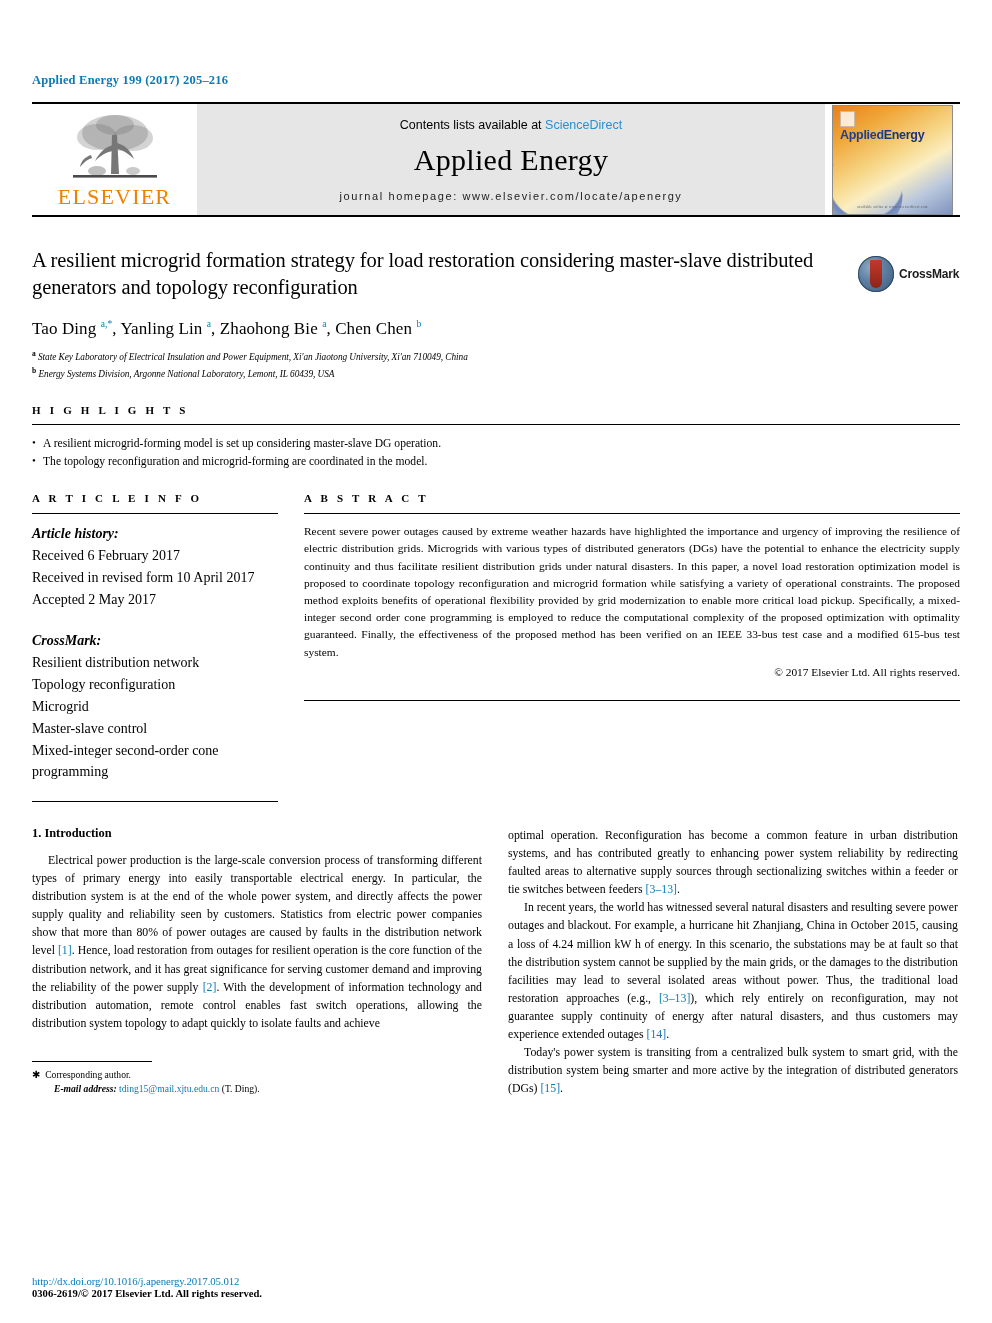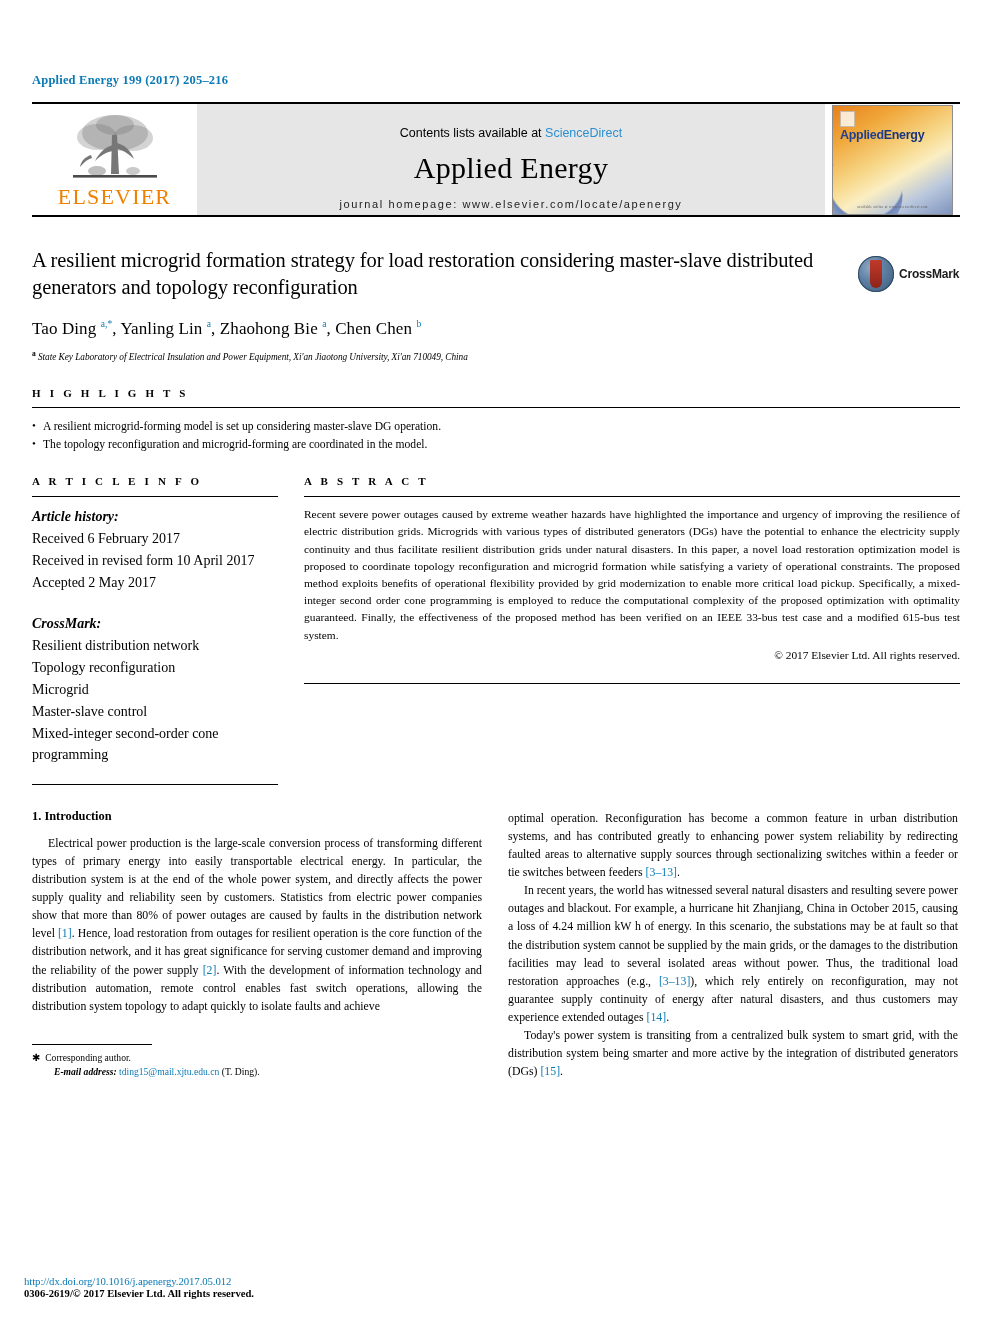--- a/index.html
+++ b/index.html
@@ -60,21 +60,21 @@
     line-height: 1;
     margin-top: 1px;
   }
 
   .masthead-center {
     flex: 1 1 auto;
     background: #e6e6e6;
     display: flex;
     flex-direction: column;
     align-items: center;
-    justify-content: flex-end;
+    justify-content: center;
     padding: 6px 0 5px;
   }
   .contents-line {
     font-family: "Liberation Sans", sans-serif;
     font-size: 12.5px;
     color: #000;
   }
   .contents-line .sd { color: #2a8fd0; }
   .journal-title {
     font-family: "Liberation Serif", serif;
@@ -284,21 +284,21 @@
     padding-left: 10px;
     text-indent: -10px;
   }
   .fn-line .star { font-size: 10px; }
   .fn-email { padding-left: 22px; text-indent: 0; }
   .fn-email .it { font-style: italic; font-weight: bold; }
   .fn-email a { color: #0b7ab5; text-decoration: none; }
 
   .page-footer {
     position: absolute;
-    left: 24px;
+    left: 32px;
     bottom: 24px;
     font-family: "Liberation Serif", serif;
   }
   .doi { color: #0b7ab5; font-size: 10.8px; letter-spacing: -0.1px; }
   .issn { font-size: 10.6px; font-weight: bold; margin-top: 1px; }
 </style>
 </head>
 <body>
 
 <div class="page">
@@ -355,20 +355,21 @@
       <span class="cm-disc"></span>
       <span class="cm-label">CrossMark</span>
     </div>
 
     <div class="authors">
       Tao Ding <sup>a,*</sup>, Yanling Lin <sup>a</sup>, Zhaohong Bie <sup>a</sup>, Chen Chen <sup>b</sup>
     </div>
 
     <div class="affils">
       <div><sup>a</sup> <span>State Key Laboratory of Electrical Insulation and Power Equipment, Xi'an Jiaotong University, Xi'an 710049, China</span></div>
+      <div><sup>b</sup> <span>Energy Systems Division, Argonne National Laboratory, Lemont, IL 60439, USA</span></div>
     </div>
   </div>
 
   <div class="hl-wrap">
     <div class="section-label">H I G H L I G H T S</div>
     <div class="hl-head-rule"></div>
     <ul class="hl-list">
       <li>A resilient microgrid-forming model is set up considering master-slave DG operation.</li>
       <li>The topology reconfiguration and microgrid-forming are coordinated in the model.</li>
     </ul>

